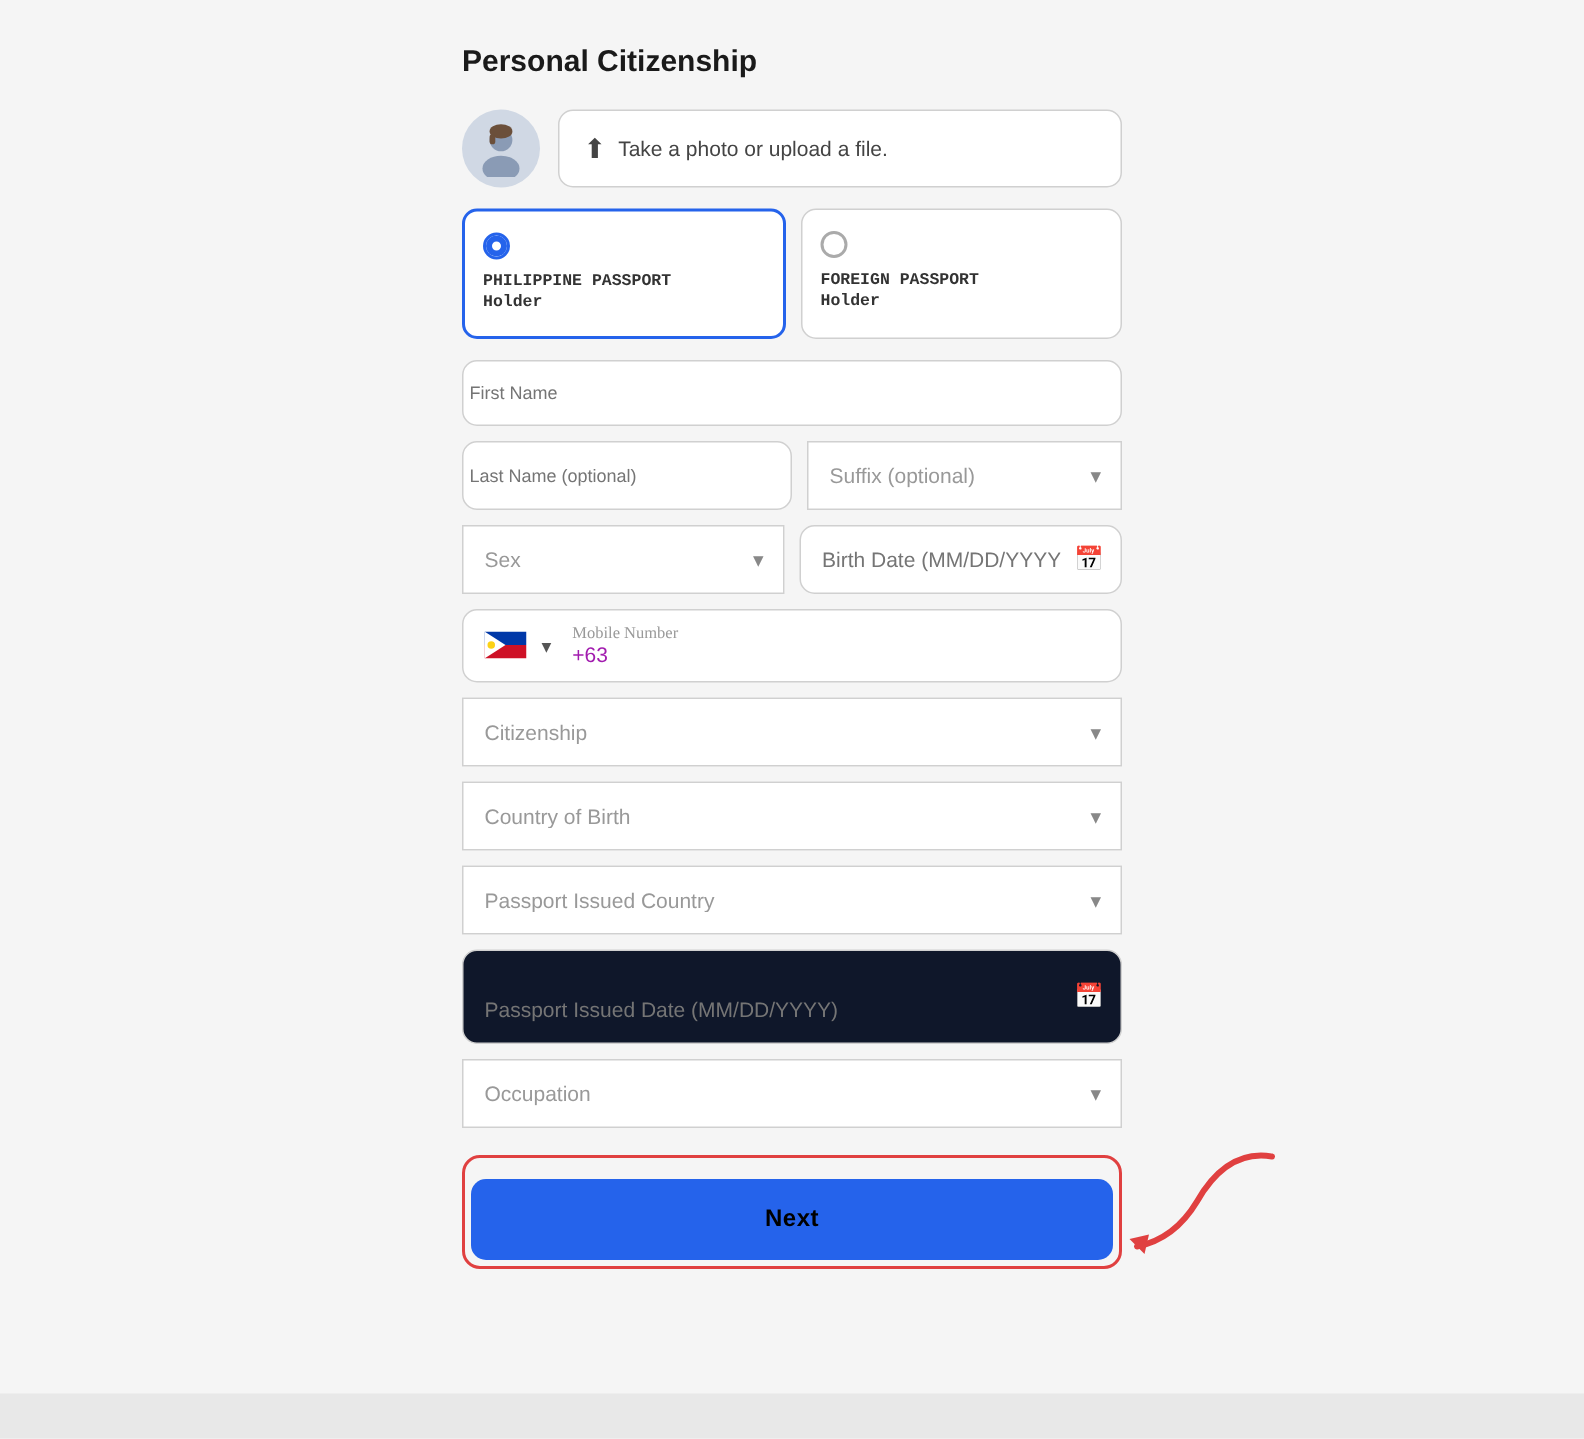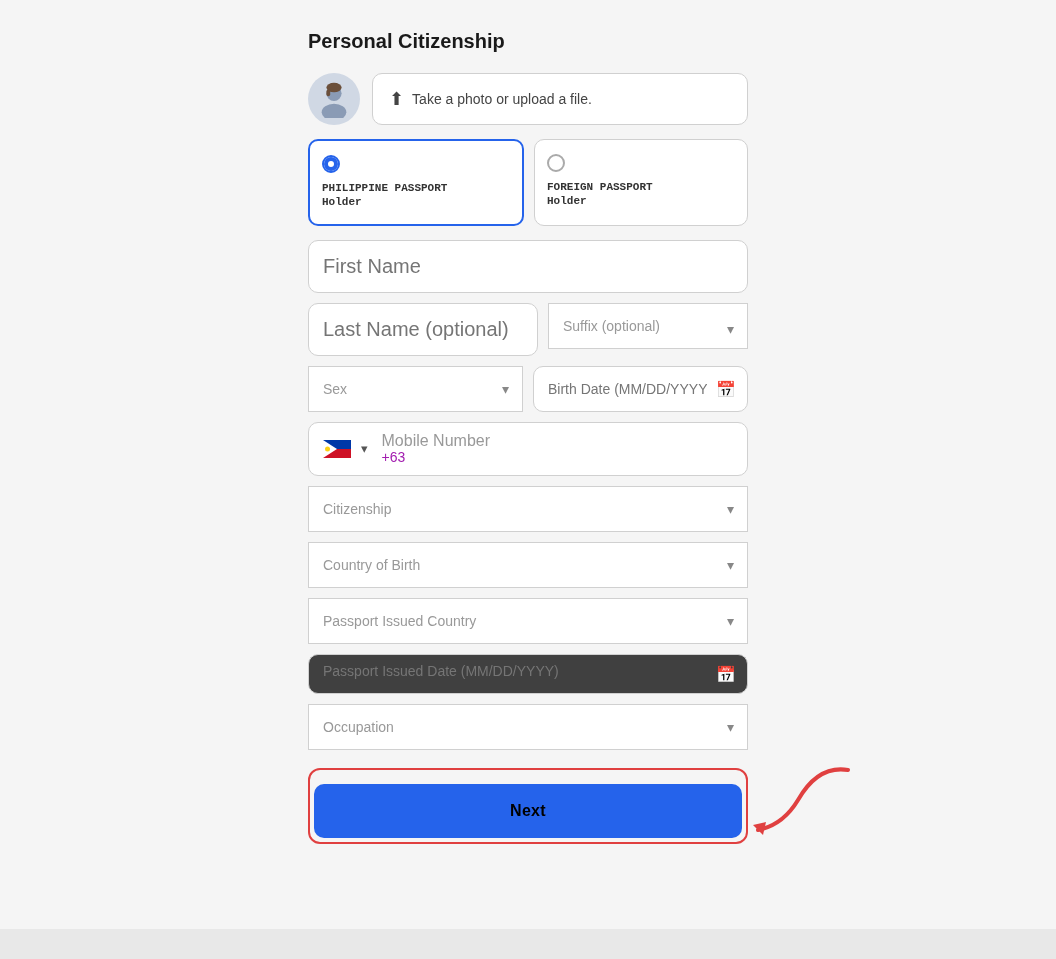--- a/index.html
+++ b/index.html
@@ -111,22 +111,22 @@
     }
     .form-row {
       display: flex;
       gap: 10px;
       margin-bottom: 10px;
     }
     .form-field {
       flex: 1;
       border: 1.5px solid #d0d0d0;
       border-radius: 10px;
-      padding: 14px 14px;
-      font-size: 20px;
+      padding: 14px 4px;
+      font-size: 12px;
       color: #a21caf;
       background: #fff;
       outline: none;
       display: flex;
       align-items: center;
       position: relative;
     }
     input.form-field {
       width: 100%;
     }
@@ -171,24 +171,25 @@
       border-radius: 10px;
       padding: 10px 14px;
       font-size: 14px;
       background: #fff;
       margin-bottom: 10px;
       display: flex;
       align-items: center;
       gap: 8px;
     }
     .mobile-field .mobile-label {
-      font-size: 16px;
+      font-size: 11px;
       color: #999;
       display: block;
       line-height: 1;
+      font-family: Liberation Serif, serif;
     }
     .mobile-field .mobile-code {
       font-size: 14px;
       color: #a21caf;
       display: block;
     }
     .date-field-wrapper {
       position: relative;
       flex: 1;
     }
@@ -362,21 +363,21 @@
       <option value="" disabled="" selected="">Passport Issued Country</option>
       <option>Philippines</option>
       <option>United States</option>
       <option>Other</option>
     </select>
     <span class="select-arrow">▾</span>
   </div>
 
   
   <div style="position:relative;width:100%;margin-bottom:10px;">
-    <input type="text" style="width: 100%; border: 1.5px solid rgb(208, 208, 208); border-radius: 10px; padding: 8px 40px 14px 14px; font-size: 14px; color: rgb(153, 153, 153); background: #404040; outline: none;" placeholder="Passport Issued Date (MM/DD/YYYY)">
+    <input type="text" style="width: 100%; border: 1.5px solid rgb(208, 208, 208); border-radius: 10px; padding: 31px 40px 14px 14px; font-size: 14px; color: rgb(153, 153, 153); background: #0f172a; outline: none;" placeholder="Passport Issued Date (MM/DD/YYYY)">
     <span style="position:absolute;right:12px;top:50%;transform:translateY(-50%);color:#555;font-size:16px;pointer-events:none;">📅</span>
   </div>
 
   
   <div class="select-wrapper-full">
     <select class="select-field">
       <option value="" disabled="" selected="">Occupation</option>
       <option>Employee</option>
       <option>Self-employed</option>
       <option>Student</option>

